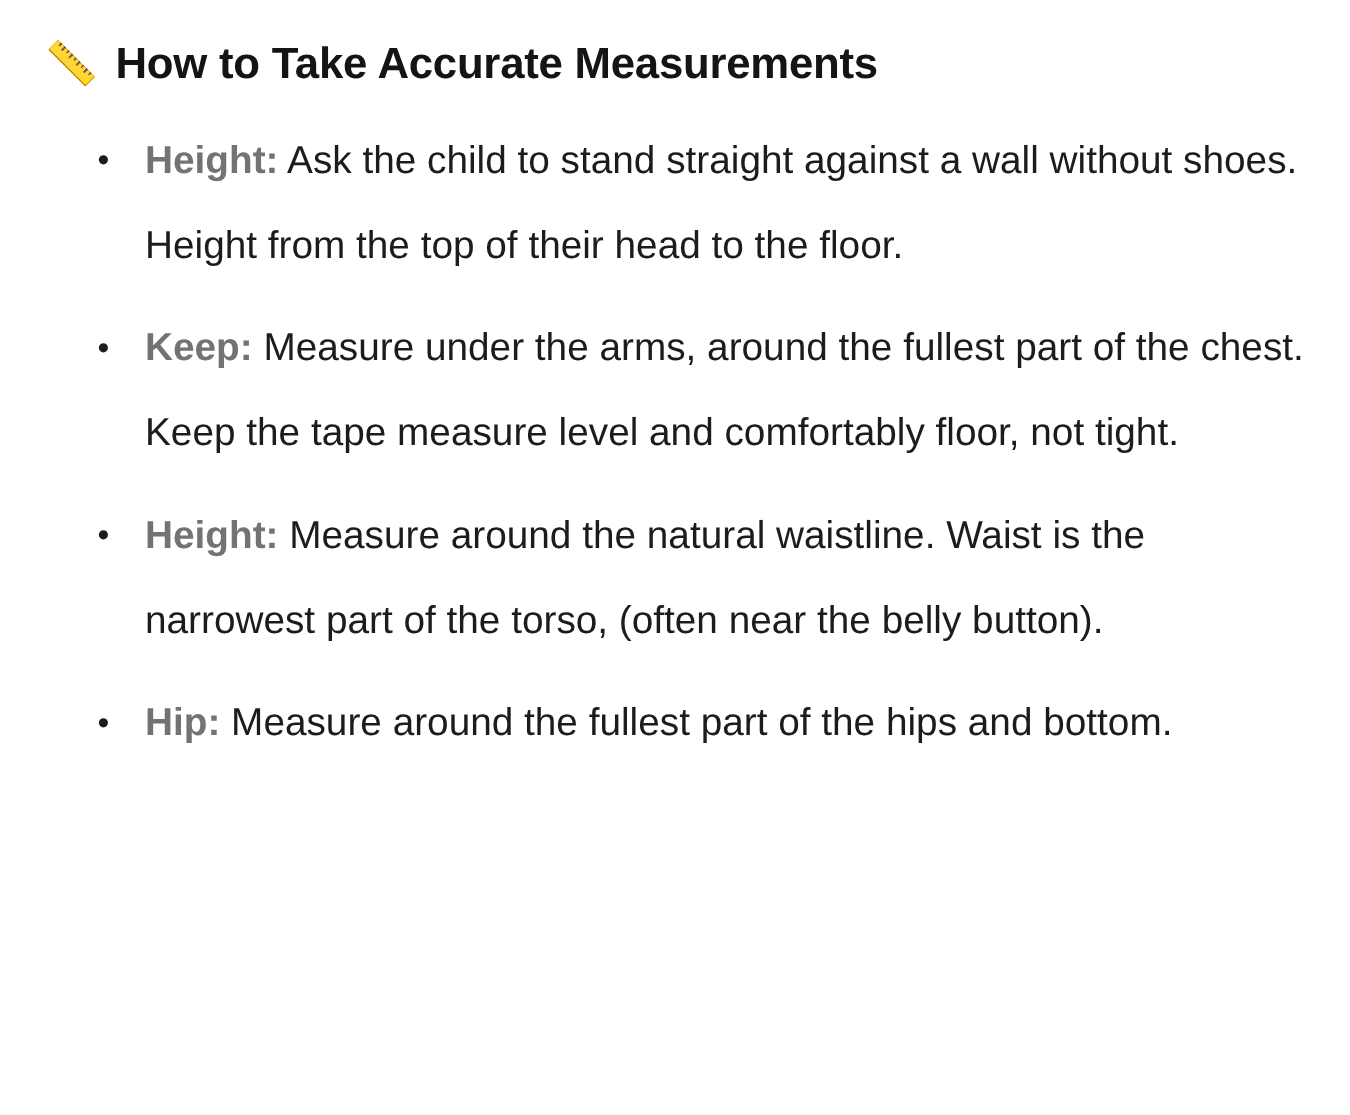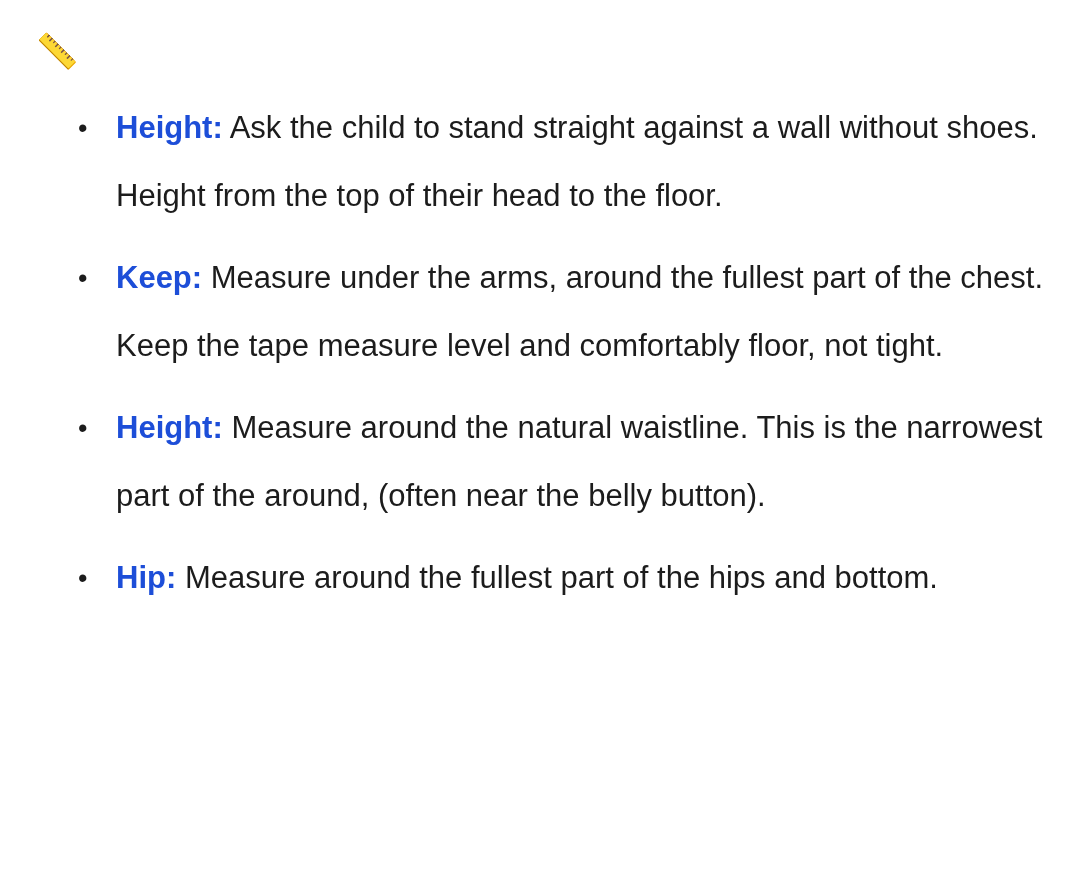--- a/index.html
+++ b/index.html
@@ -56,47 +56,48 @@
   ul.tips-list > li .bullet {
     position: absolute;
     left: 42px;
     top: 0;
     font-size: 27px;
     line-height: 68px;
     color: #1c1c1c;
   }
   .tip-label {
     font-weight: bold;
-    color: #1d4ed8;
+    color: #737373;
   }
   .tip-body {
     font-weight: normal;
   }
 </style>
 </head>
 <body>
 
 <div class="page">
 
   <div class="section-heading">
     <span class="heading-emoji">📏</span>
+    <span class="heading-text">How to Take Accurate Measurements</span>
   </div>
 
   <ul class="tips-list">
     <li>
       <span class="bullet">•</span>
       <span class="tip-label">Height:</span><span class="tip-body"> Ask the child to stand straight against a wall without shoes. Height from the top of their head to the floor.</span>
     </li>
     <li>
       <span class="bullet">•</span>
       <span class="tip-label">Keep:</span><span class="tip-body"> Measure under the arms, around the fullest part of the chest. Keep the tape measure level and comfortably floor, not tight.</span>
     </li>
     <li>
       <span class="bullet">•</span>
-      <span class="tip-label">Height:</span><span class="tip-body"> Measure around the natural waistline. This is the narrowest part of the around, (often near the belly button).</span>
+      <span class="tip-label">Height:</span><span class="tip-body"> Measure around the natural waistline. Waist is the narrowest part of the torso, (often near the belly button).</span>
     </li>
     <li>
       <span class="bullet">•</span>
       <span class="tip-label">Hip:</span><span class="tip-body"> Measure around the fullest part of the hips and bottom.</span>
     </li>
   </ul>
 
 </div>
 
 </body></html>

